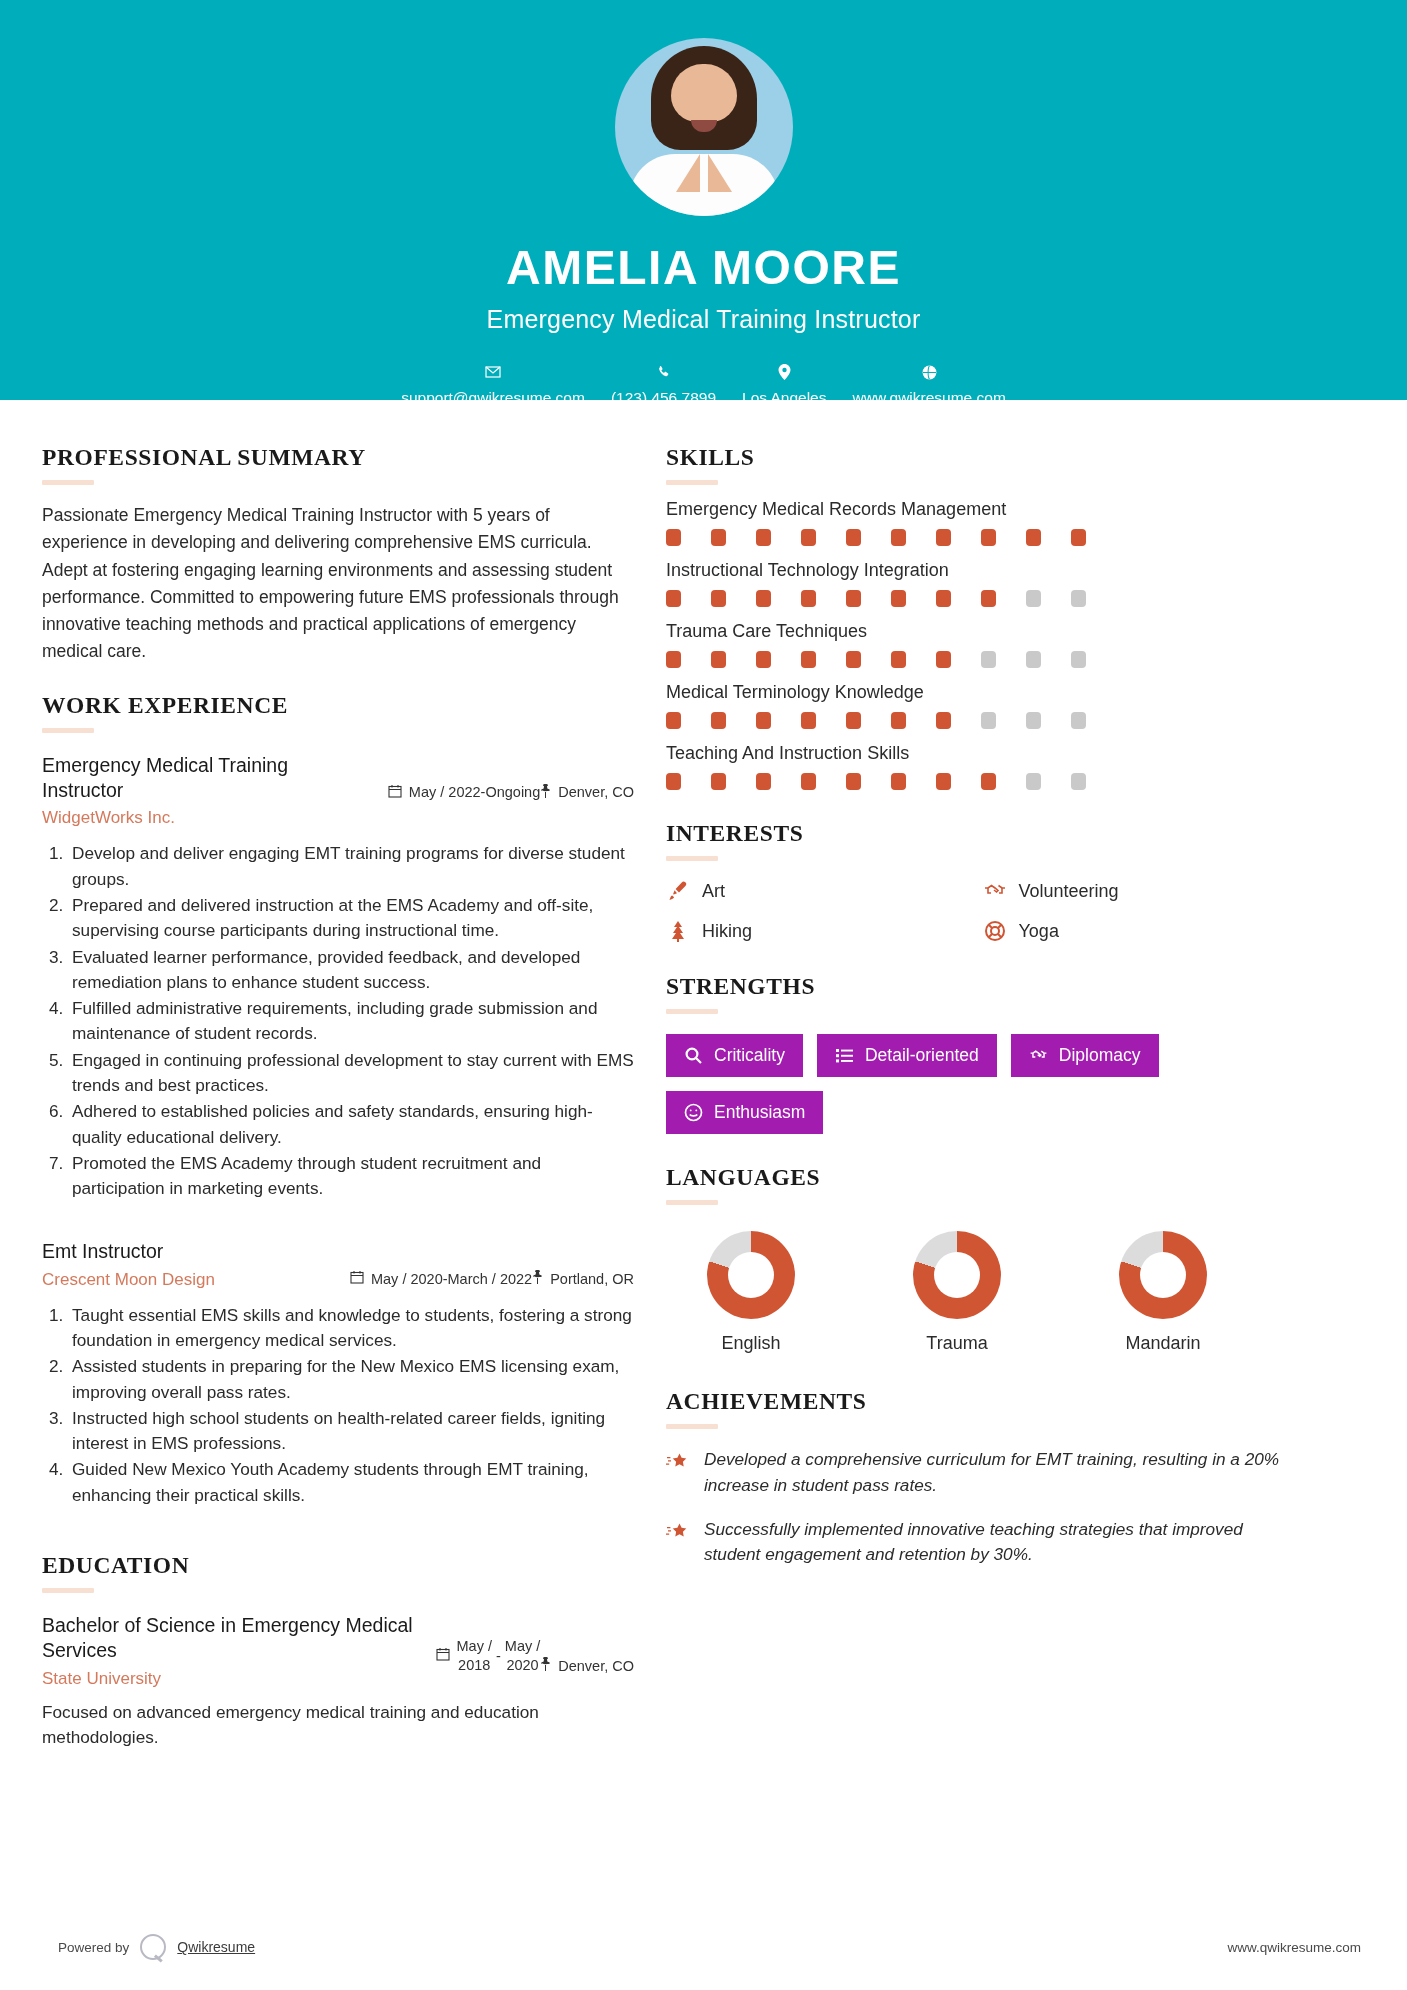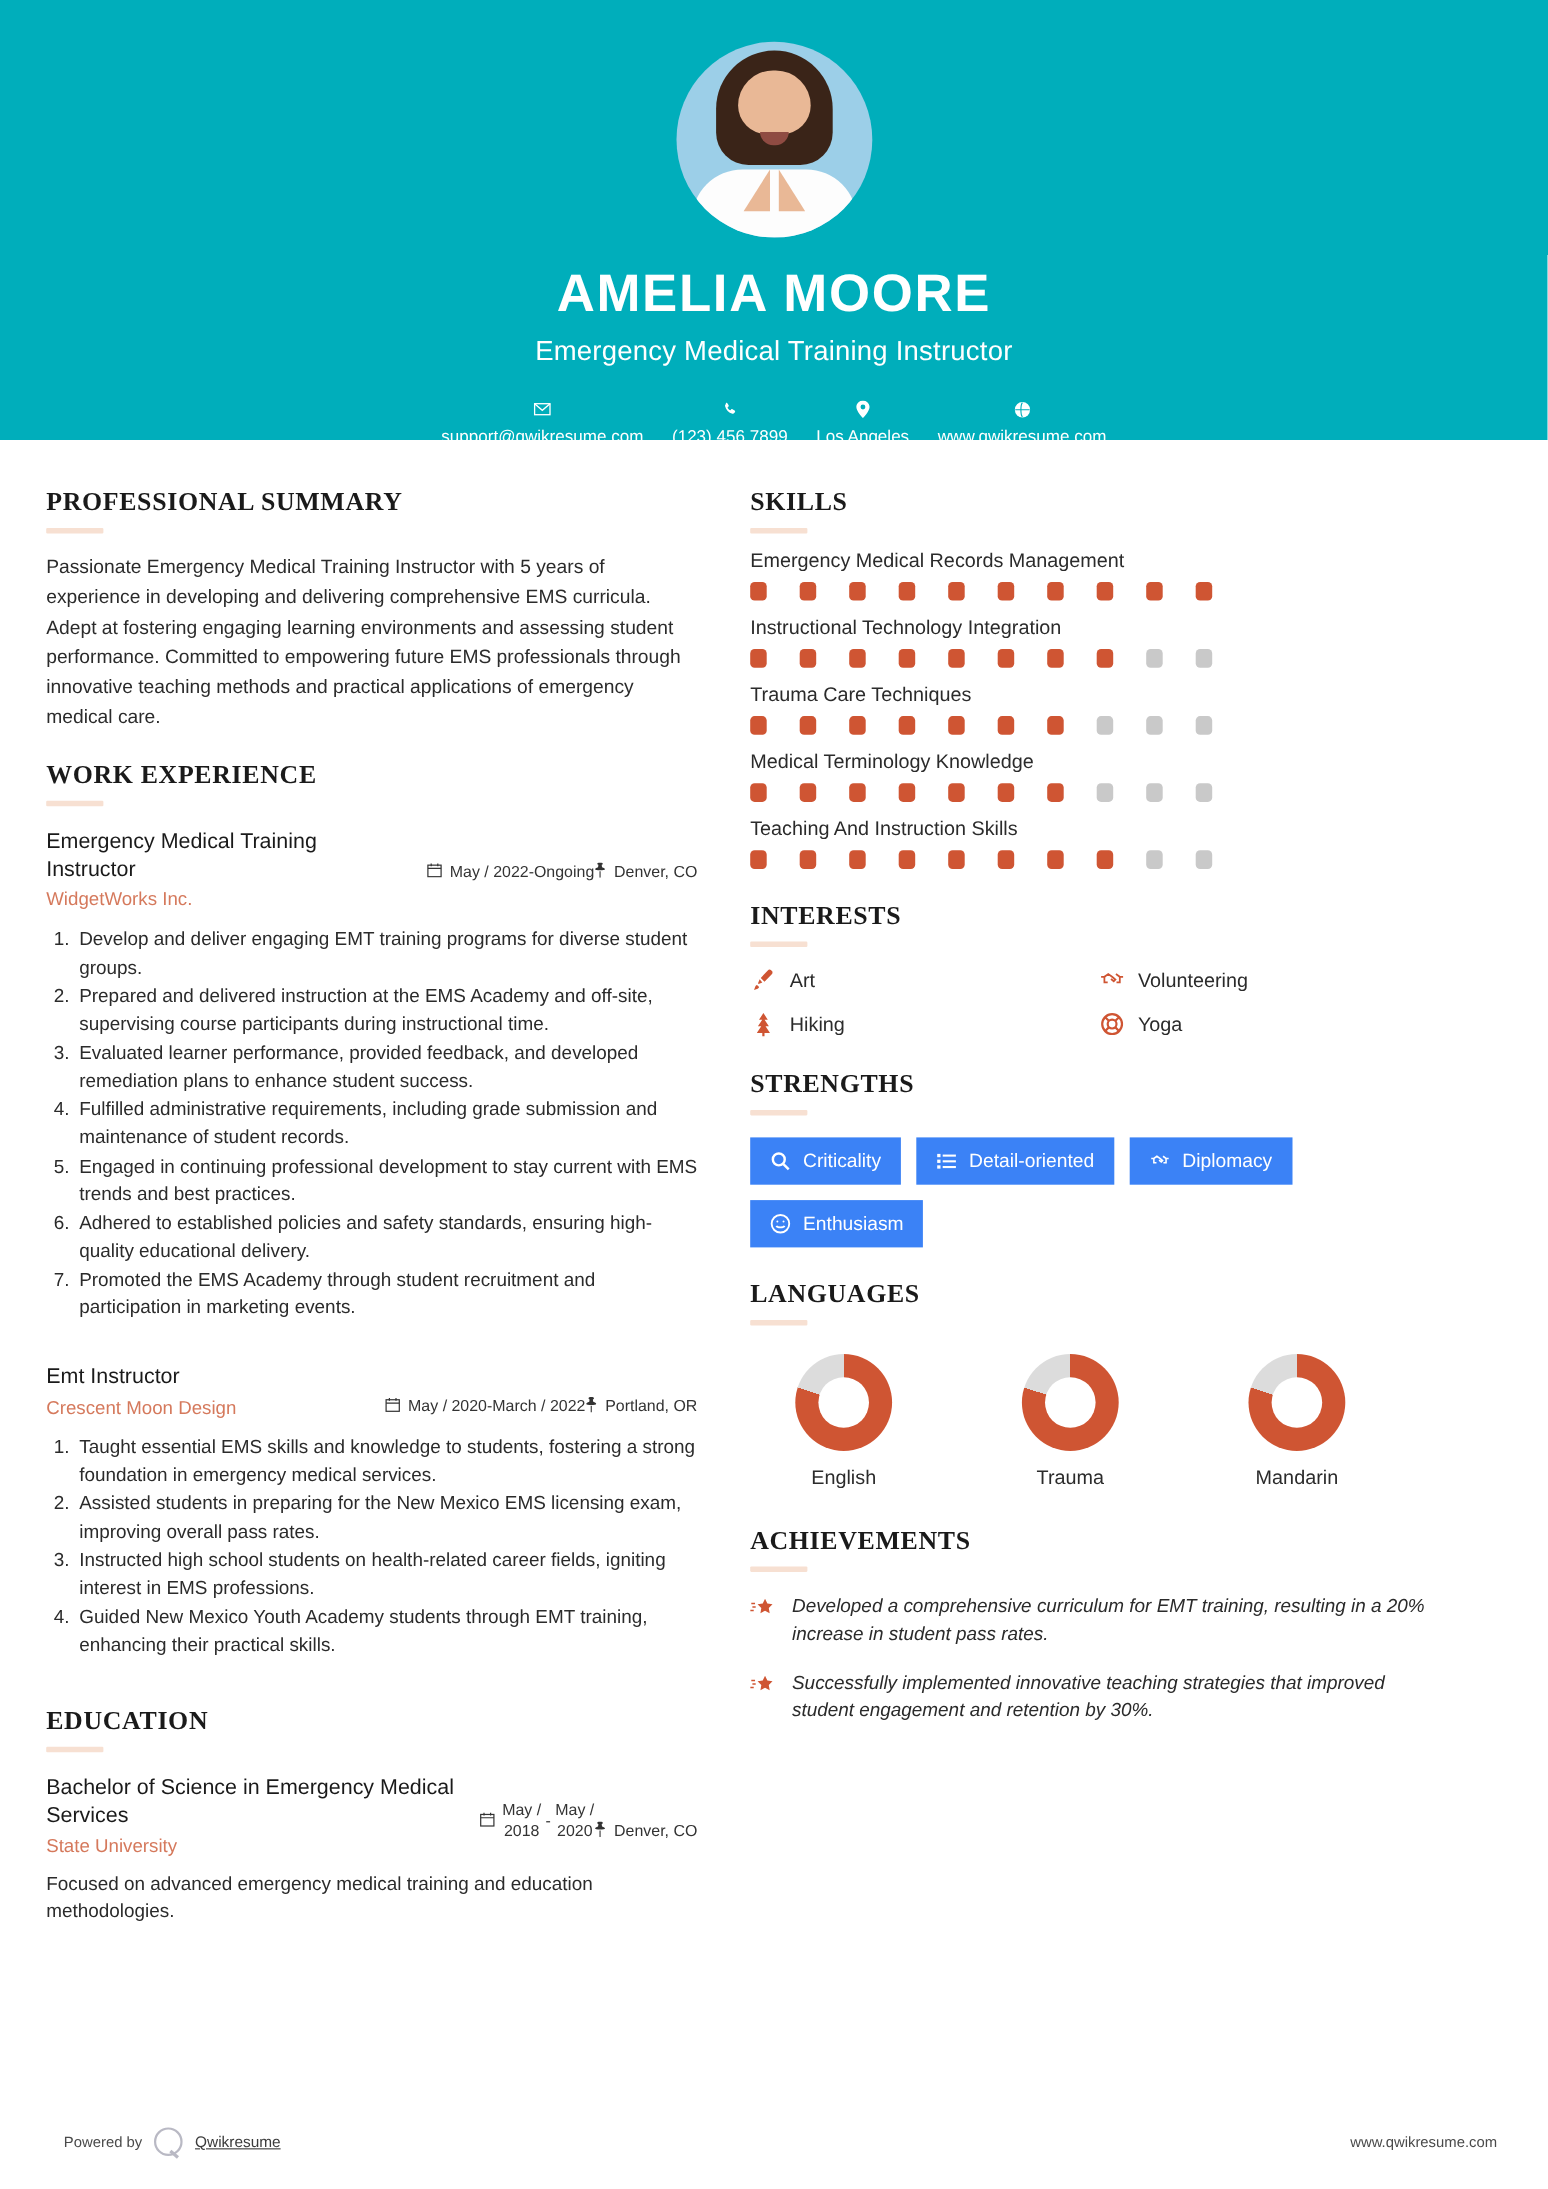--- a/index.html
+++ b/index.html
@@ -114,21 +114,21 @@
     color: #ffffff;
     font-size: 15.5px;
   }
   .contact .item { display: flex; align-items: center; gap: 9px; flex-direction: column; }
   .contact svg { display: block; }
 
   
   .columns {
     display: flex;
     padding: 44px 58px 0 42px;
-    gap: 48px;
+    gap: 32px;
     flex: 1;
   }
   .col-left  { width: 592px; flex: none; }
   .col-right { width: 633px; flex: none; }
 
   .sec-title {
     font-family: "Liberation Serif", serif;
     font-weight: bold;
     font-size: 23.5px;
     letter-spacing: 0.6px;
@@ -242,21 +242,21 @@
   .interest .ico { width: 24px; height: 24px; flex: none; }
 
   
   .tags {
     display: flex;
     flex-wrap: wrap;
     gap: 14px;
     margin-top: 20px;
   }
   .tag {
-    background: #3b82f6;
+    background: #a21caf;
     color: #ffffff;
     font-size: 17.5px;
     padding: 11px 18px;
     display: flex;
     align-items: center;
     gap: 11px;
   }
   .tag .ico { width: 19px; height: 19px; flex: none; }
 
   

